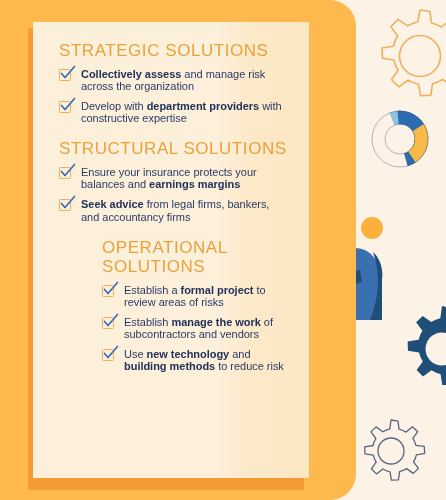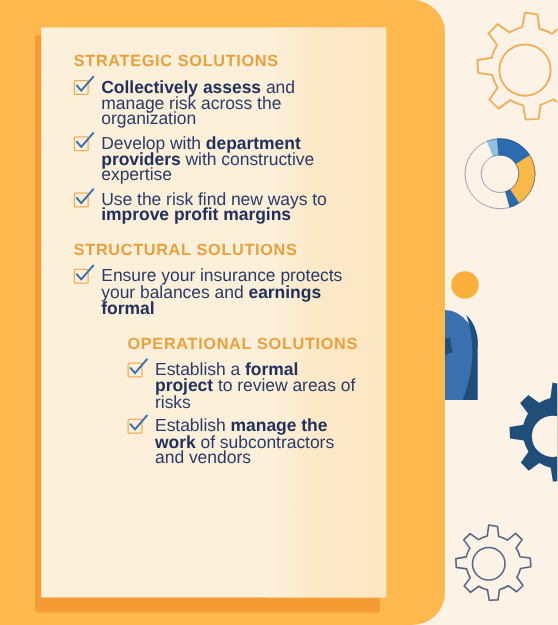--- a/index.html
+++ b/index.html
@@ -111,22 +111,22 @@
   }
 
   
   .section {
     margin-bottom: 13px;
   }
   .section:last-child { margin-bottom: 0; margin-left: 43px; }
 
   .section-heading {
     color: #E9A13C;
-    font-size: 13px;
-    font-weight: bold;
+    font-size: 17px;
+    font-weight: normal;
     letter-spacing: 0.55px;
     margin: 0 0 7px 0;
     line-height: 1.1;
   }
 
   .item-list {
     list-style: none;
     margin: 0;
     padding: 0;
   }
@@ -161,21 +161,21 @@
     position: absolute;
     left: 0px;
     top: -4px;
     width: 17px;
     height: 17px;
     overflow: visible;
   }
 
   .item-text {
     color: #2A3A66;
-    font-size: 14px;
+    font-size: 11px;
     line-height: 12.6px;
     letter-spacing: -0.03px;
   }
   .item-text b {
     font-weight: bold;
     color: #22315C;
   }
 
   
   #section-strategic { margin-bottom: 15px; }
@@ -272,43 +272,43 @@
           </li>
           <li class="item-row">
             <span class="checkbox-wrap">
               <span class="checkbox-box"></span>
               <svg class="checkbox-check" viewBox="0 0 17 17">
                   <path d="M2.5 8.5 L6 12.5 L15.5 1.5" fill="none" stroke="#3A6FB0" stroke-width="1.7" stroke-linecap="round" stroke-linejoin="round"></path>
                 </svg>
             </span>
             <span class="item-text"><span>Develop with </span><b>department providers</b><span> with constructive expertise</span></span>
           </li>
-          <li class="item-row">
-            <span class="checkbox-wrap">
-              <span class="checkbox-box"></span>
-              <svg class="checkbox-check" viewBox="0 0 17 17">
-                  <path d="M2.5 8.5 L6 12.5 L15.5 1.5" fill="none" stroke="#3A6FB0" stroke-width="1.7" stroke-linecap="round" stroke-linejoin="round"></path>
-                </svg>
-            </span>
-            <span class="item-text"><span>Use the risk find new ways to </span><b>improve profit margins</b></span>
-          </li>
         </ul>
       </div>
 
       <div class="section" id="section-structural">
         <h2 class="section-heading">STRUCTURAL SOLUTIONS</h2>
         <ul class="item-list">
           <li class="item-row">
             <span class="checkbox-wrap">
               <span class="checkbox-box"></span>
               <svg class="checkbox-check" viewBox="0 0 17 17">
                   <path d="M2.5 8.5 L6 12.5 L15.5 1.5" fill="none" stroke="#3A6FB0" stroke-width="1.7" stroke-linecap="round" stroke-linejoin="round"></path>
                 </svg>
             </span>
-            <span class="item-text"><span>Ensure your insurance protects your balances and </span><b>earnings formal</b></span>
+            <span class="item-text"><span>Ensure your insurance protects your balances and </span><b>earnings margins</b></span>
+          </li>
+          <li class="item-row">
+            <span class="checkbox-wrap">
+              <span class="checkbox-box"></span>
+              <svg class="checkbox-check" viewBox="0 0 17 17">
+                  <path d="M2.5 8.5 L6 12.5 L15.5 1.5" fill="none" stroke="#3A6FB0" stroke-width="1.7" stroke-linecap="round" stroke-linejoin="round"></path>
+                </svg>
+            </span>
+            <span class="item-text"><b>Seek advice</b><span> from legal firms, bankers, and accountancy firms</span></span>
           </li>
         </ul>
       </div>
 
       <div class="section" id="section-operational">
         <h2 class="section-heading">OPERATIONAL SOLUTIONS</h2>
         <ul class="item-list">
           <li class="item-row">
             <span class="checkbox-wrap">
               <span class="checkbox-box"></span>
@@ -320,18 +320,27 @@
           </li>
           <li class="item-row">
             <span class="checkbox-wrap">
               <span class="checkbox-box"></span>
               <svg class="checkbox-check" viewBox="0 0 17 17">
                   <path d="M2.5 8.5 L6 12.5 L15.5 1.5" fill="none" stroke="#3A6FB0" stroke-width="1.7" stroke-linecap="round" stroke-linejoin="round"></path>
                 </svg>
             </span>
             <span class="item-text"><span>Establish </span><b>manage the work</b><span> of subcontractors and vendors</span></span>
           </li>
+          <li class="item-row">
+            <span class="checkbox-wrap">
+              <span class="checkbox-box"></span>
+              <svg class="checkbox-check" viewBox="0 0 17 17">
+                  <path d="M2.5 8.5 L6 12.5 L15.5 1.5" fill="none" stroke="#3A6FB0" stroke-width="1.7" stroke-linecap="round" stroke-linejoin="round"></path>
+                </svg>
+            </span>
+            <span class="item-text"><span>Use </span><b>new technology</b><span> and </span><b>building methods</b><span> to reduce risk</span></span>
+          </li>
         </ul>
       </div>
 
     </div>
   </div>
 </div>
 
 </body></html>

